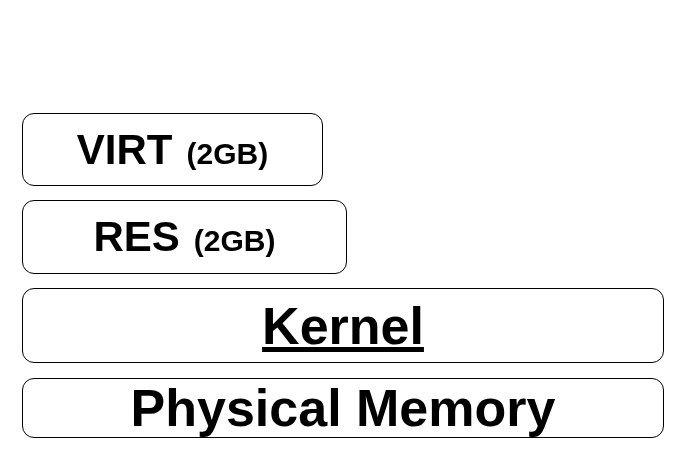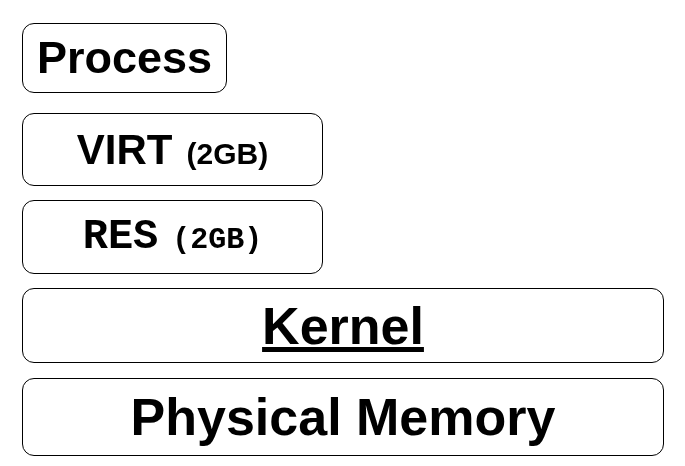--- a/index.html
+++ b/index.html
@@ -26,34 +26,31 @@
     justify-content: center;
     color: var(--color-text, #000000);
     font-weight: 700;
     white-space: nowrap;
   }
   .boxtext { display: inline-block; }
   .sublabel:not(:empty) { margin-left: 14px; }
 
   .box--process  { left: 22px; top: 23px;  width: 205px; height: 70px; font-size: 45px; }
   .box--virt     { left: 22px; top: 113px; width: 301px; height: 73px; font-size: 42px; }
-  .box--res      { left: 22px; top: 200px; width: 301px; height: 74px; font-size: 42px; font-family: Liberation Mono, monospace; }
+  .box--res      { left: 22px; top: 200px; width: 325px; height: 74px; font-size: 42px; }
   .box--virt .sublabel,
   .box--res  .sublabel  { font-size: 30px; }
   .box--kernel   { left: 22px; top: 288px; width: 642px; height: 75px; font-size: 52px; text-decoration: underline; }
-  .box--physical { left: 22px; top: 378px; width: 642px; height: 78px; font-size: 52px; }
+  .box--physical { left: 22px; top: 378px; width: 642px; height: 60px; font-size: 52px; }
 </style>
 </head>
 <body>
 
 <div class="canvas">
 
-  <div class="box box--process">
-    <span class="boxtext"><span class="label">Process</span><span class="sublabel"></span></span>
-  </div>
 
   <div class="box box--virt">
     <span class="boxtext"><span class="label">VIRT</span><span class="sublabel">(2GB)</span></span>
   </div>
 
   <div class="box box--res">
     <span class="boxtext"><span class="label">RES</span><span class="sublabel">(2GB)</span></span>
   </div>
 
   <div class="box box--kernel">

